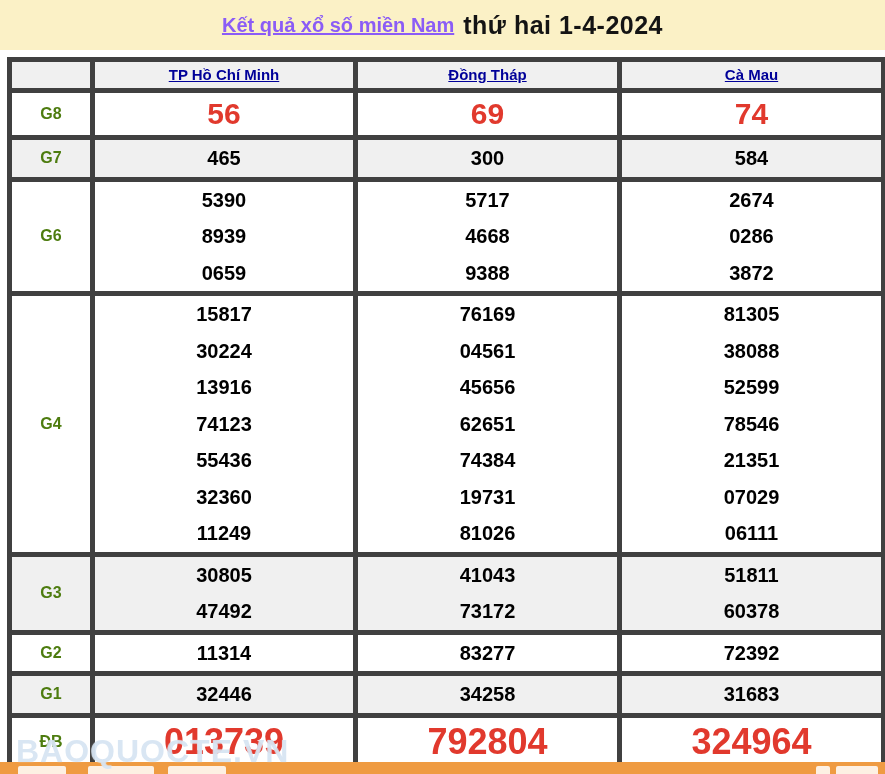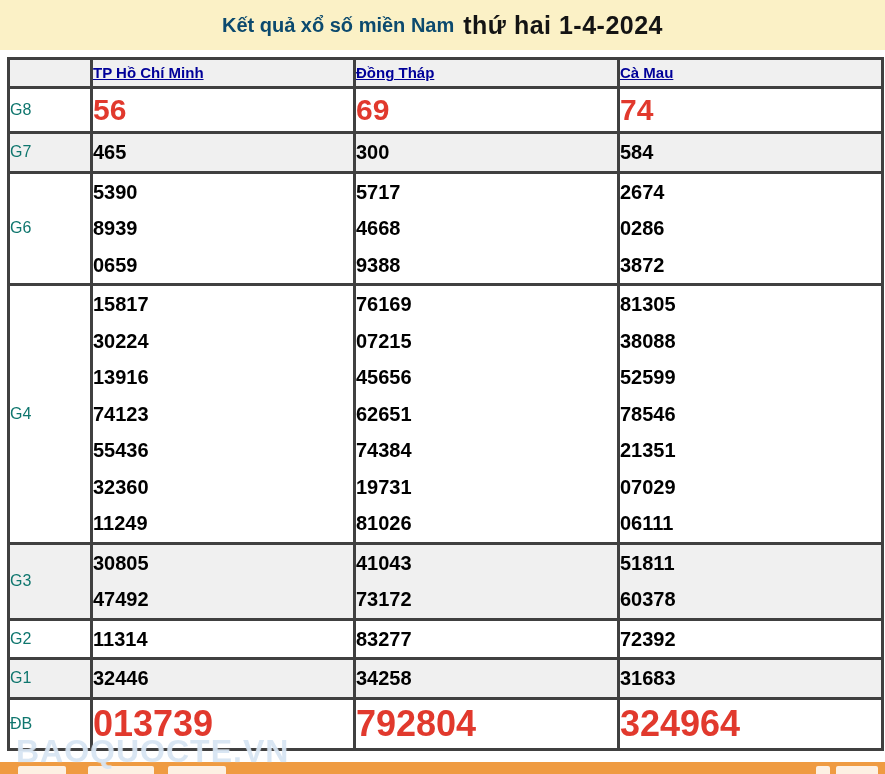--- a/index.html
+++ b/index.html
@@ -7,41 +7,41 @@
     width:885px;height:774px;position:relative;overflow:hidden;
     background:#ffffff;
     font-family:"Liberation Sans", sans-serif;
   }
   
   .banner{
     height:50px;background:#fbf1c6;
     display:flex;align-items:center;justify-content:center;gap:9px;
   }
   .banner .title-link{
-    color:#0c4a6e;font-weight:bold;font-size:20px;
-    cursor:pointer;
+    color:#8b5cf6;font-weight:bold;font-size:20px;
+    text-decoration:underline;cursor:pointer;
   }
   .banner .title-date{
     color:#141414;font-weight:bold;font-size:25px;letter-spacing:0.5px;
   }
   
   table.results{
     border-collapse:collapse;table-layout:fixed;
     margin:7px 0 0 7px;width:874px;
   }
   table.results th,table.results td{
-    border:3px solid #404040;padding:0;text-align:left;vertical-align:middle;
+    border:5px solid #404040;padding:0;text-align:center;vertical-align:middle;
   }
   table.results thead th{height:26px;background:#f0f0f0;}
   table.results thead a{
     color:#000099;font-size:15px;font-weight:bold;
     text-decoration:underline;cursor:pointer;
   }
   tbody th.plabel{
-    font-weight:normal;font-size:16px;color:#0f766e;background:transparent;
+    font-weight:bold;font-size:16px;color:#4d7c0f;background:transparent;
   }
   tr.shade{background:#f0f0f0;}
   .num{
     font-size:20px;font-weight:bold;color:#000;line-height:36.5px;
     white-space:nowrap;
   }
   tr.g8 .num{color:#e1392d;font-size:30px;line-height:42px;}
   tr.db .num{color:#e1392d;font-size:36px;line-height:48px;}
   
   .watermark{
@@ -133,21 +133,21 @@
           <div class="num">15817</div>
           <div class="num">30224</div>
           <div class="num">13916</div>
           <div class="num">74123</div>
           <div class="num">55436</div>
           <div class="num">32360</div>
           <div class="num">11249</div>
         </td>
         <td>
           <div class="num">76169</div>
-          <div class="num">07215</div>
+          <div class="num">04561</div>
           <div class="num">45656</div>
           <div class="num">62651</div>
           <div class="num">74384</div>
           <div class="num">19731</div>
           <div class="num">81026</div>
         </td>
         <td>
           <div class="num">81305</div>
           <div class="num">38088</div>
           <div class="num">52599</div>

